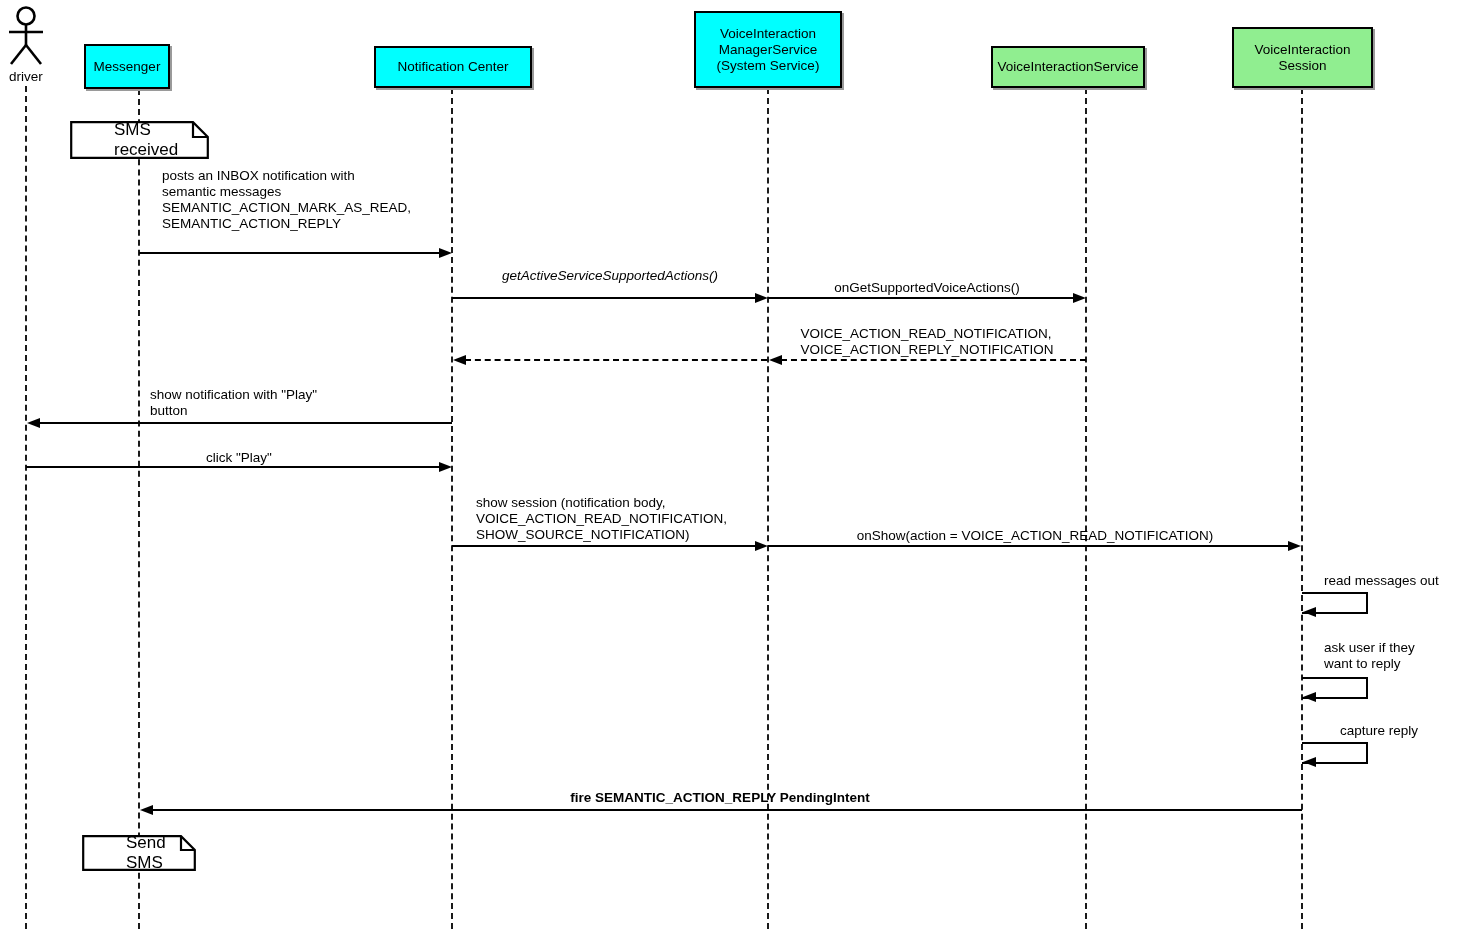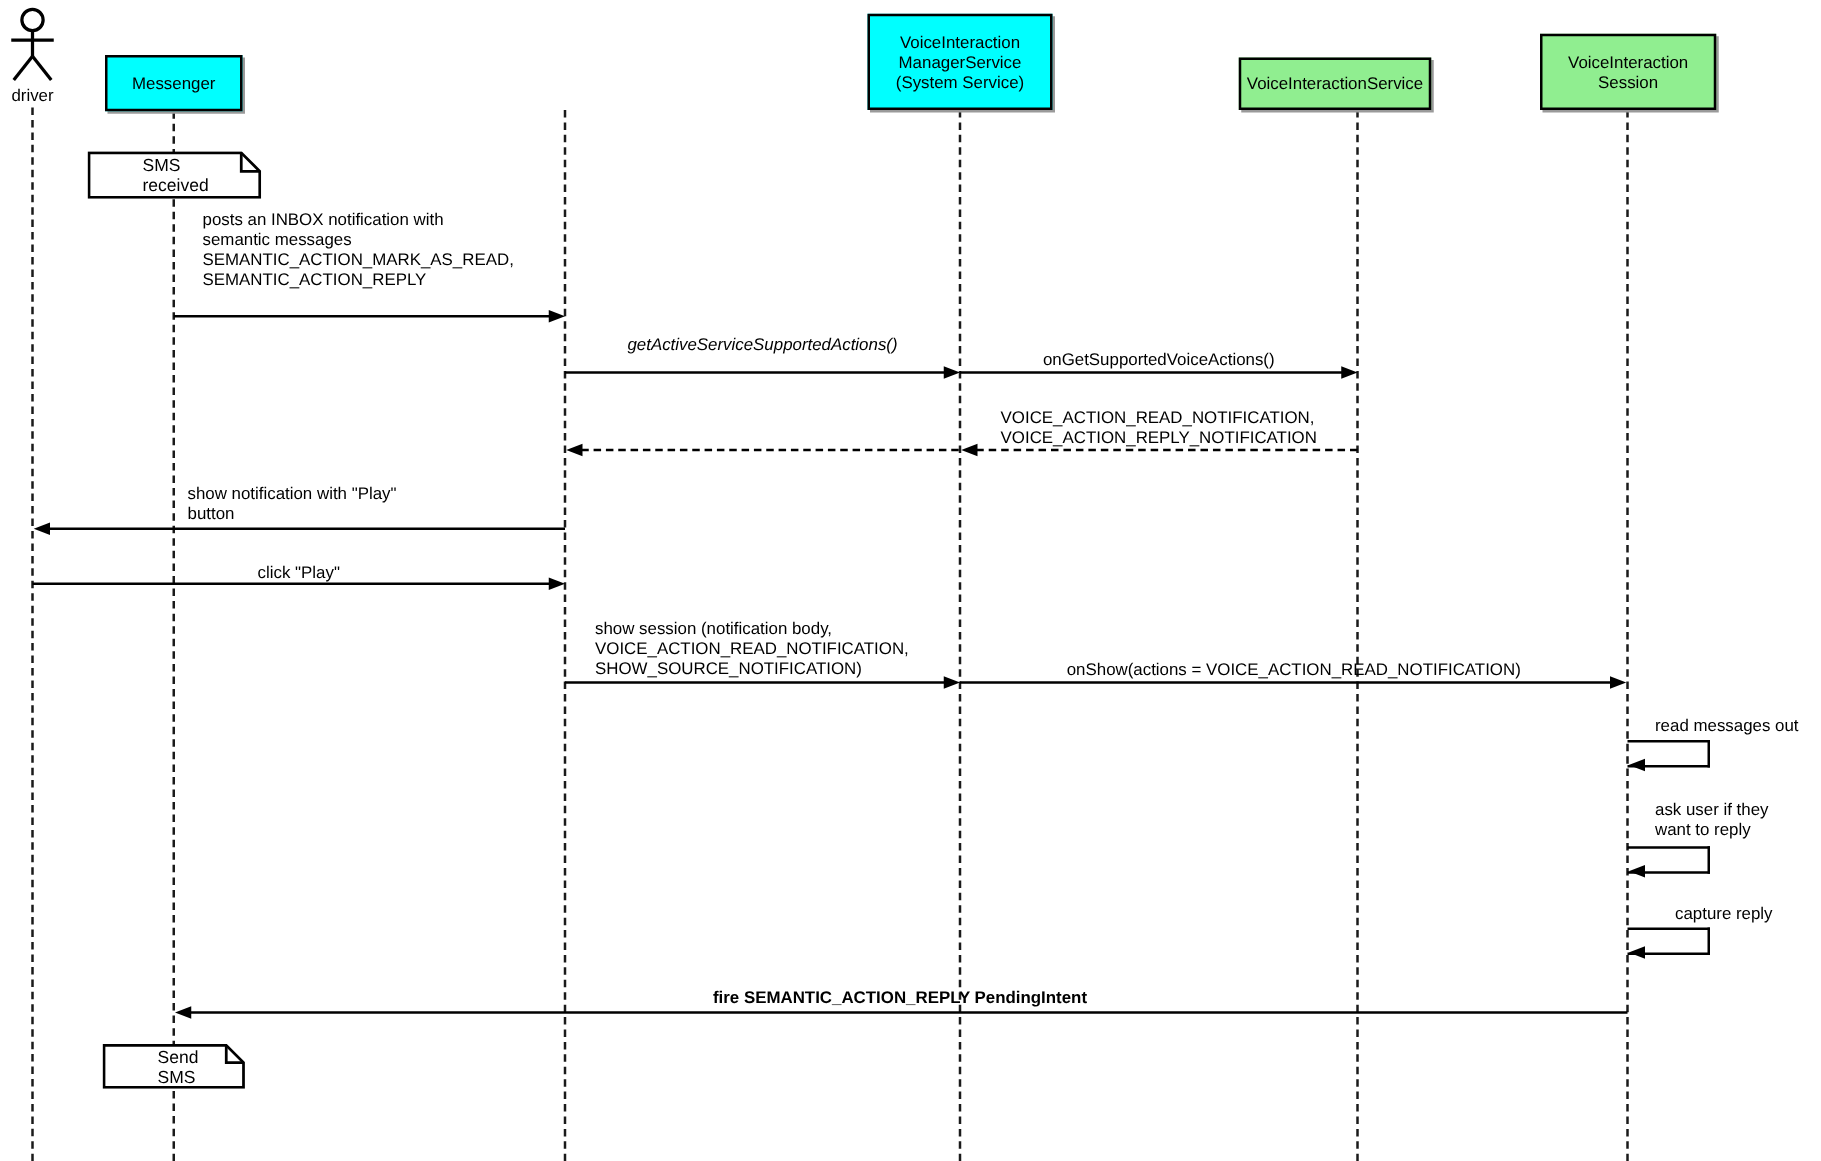--- a/index.html
+++ b/index.html
@@ -14,21 +14,21 @@
     position:absolute; border:2.5px solid #000; box-shadow:2px 2px 0 #9a9a9a;
     display:flex; flex-direction:column; align-items:center; justify-content:center;
     text-align:center; line-height:16px; font-size:13.5px;
   }
   .note {
     position:absolute; background:transparent;
   }
   .note svg { position:absolute; left:0; top:0; }
   .note .note-text {
     position:absolute; left:0; top:0; right:10px; bottom:0;
-    display:flex; align-items:center; justify-content:center; font-size:14px;margin-left:44px;
+    display:flex; align-items:center; justify-content:center; font-size:17px;margin-left:44px;
   }
   .mline { position:absolute; height:0; border-top:2px solid #000; }
   .mline.dashed { border-top-style:dashed; }
   .head-r {
     position:absolute; width:0; height:0; border-style:solid;
     border-width:5.5px 0 5.5px 13px;
     border-color:transparent transparent transparent #000;
   }
   .head-l {
     position:absolute; width:0; height:0; border-style:solid;
@@ -60,22 +60,25 @@
     <svg width="52" height="62" viewBox="0 0 52 62">
       <circle cx="26" cy="11" r="8.5" fill="none" stroke="#000" stroke-width="2.6"></circle>
       <line x1="26" y1="19.5" x2="26" y2="40" stroke="#000" stroke-width="2.6"></line>
       <line x1="9" y1="27" x2="43" y2="27" stroke="#000" stroke-width="2.6"></line>
       <line x1="26" y1="40" x2="11" y2="59" stroke="#000" stroke-width="2.6"></line>
       <line x1="26" y1="40" x2="41" y2="59" stroke="#000" stroke-width="2.6"></line>
     </svg>
   </div>
   <div class="actor-label" style="left:-10px; top:69px; width:72px;">driver</div>
 
-  <div class="pbox" style="left: 84px; top: 44px; width: 110px; height: 45px; background: rgb(0, 255, 255);">
+  <div class="pbox" style="left: 84px; top: 44px; width: 86px; height: 45px; background: rgb(0, 255, 255);">
     <div>Messenger</div>
+  </div>
+  <div class="pbox" style="left: 374px; top: 46px; width: 158px; height: 42px; background: rgb(0, 255, 255);">
+    <div>Notification Center</div>
   </div>
   <div class="pbox" style="left: 694px; top: 11px; width: 148px; height: 77px; background: rgb(0, 255, 255);">
     <div>VoiceInteraction</div>
     <div>ManagerService</div>
     <div>(System Service)</div>
   </div>
   <div class="pbox" style="left: 991px; top: 46px; width: 154px; height: 42px; background: rgb(144, 238, 144);">
     <div>VoiceInteractionService</div>
   </div>
   <div class="pbox" style="left: 1232px; top: 27px; width: 141px; height: 61px; background: rgb(144, 238, 144);">
@@ -130,21 +133,21 @@
   <div class="head-r" style="left:439px; top:461.5px;"></div>
 
   <div class="lbl" style="left:476px; top:495px;">
     <div>show session (notification body,</div>
     <div>VOICE_ACTION_READ_NOTIFICATION,</div>
     <div>SHOW_SOURCE_NOTIFICATION)</div>
   </div>
   <div class="mline" style="left:452px; top:545px; width:305px;"></div>
   <div class="head-r" style="left:755px; top:540.5px;"></div>
 
-  <div class="lbl center" style="left:1035px; top:528px;">onShow(actions = VOICE_ACTION_READ_NOTIFICATION)</div>
+  <div class="lbl center" style="left:1035px; top:528px;">onShow(action = VOICE_ACTION_READ_NOTIFICATION)</div>
   <div class="mline" style="left:768px; top:545px; width:522px;"></div>
   <div class="head-r" style="left:1288px; top:540.5px;"></div>
 
   <div class="lbl" style="left:1324px; top:573px;">read messages out</div>
   <div class="loop" style="left:1302px; top:592px;"></div>
   <div class="head-l" style="left:1303px; top:606.5px;"></div>
 
   <div class="lbl" style="left:1324px; top:640px;">
     <div>ask user if they</div>
     <div>want to reply</div>

